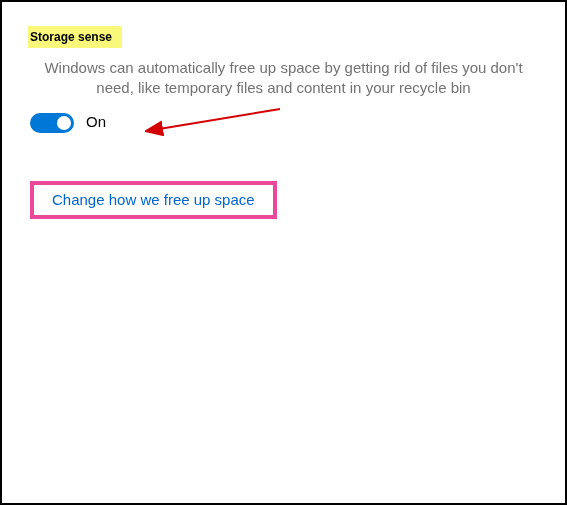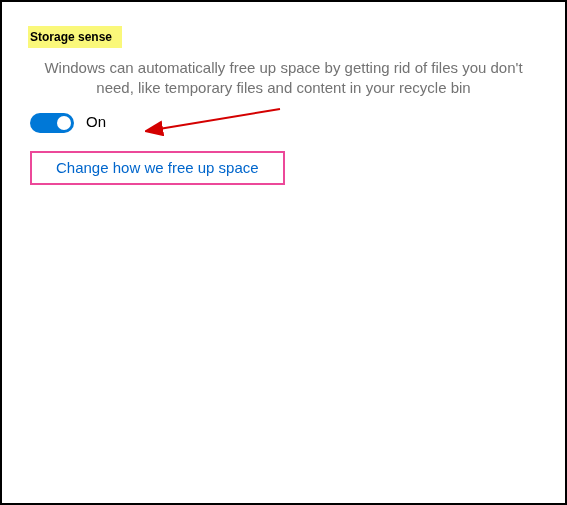--- a/index.html
+++ b/index.html
@@ -79,23 +79,24 @@
     .arrow-svg {
       position: absolute;
       left: 115px;
       top: -8px;
       pointer-events: none;
     }
     .link-row {
       display: inline-block;
     }
     .link-box {
-      border: 2px solid #ec4899;
-      padding: 6px 24px;
+      border: 4px solid #ec4899;
+      padding: 6px 18px;
       display: inline-block;
+      margin-top: 30px;
     }
     .settings-link {
       color: #0066cc;
       font-size: 15px;
       cursor: pointer;
     }
   </style>
 </head>
 <body>
 

